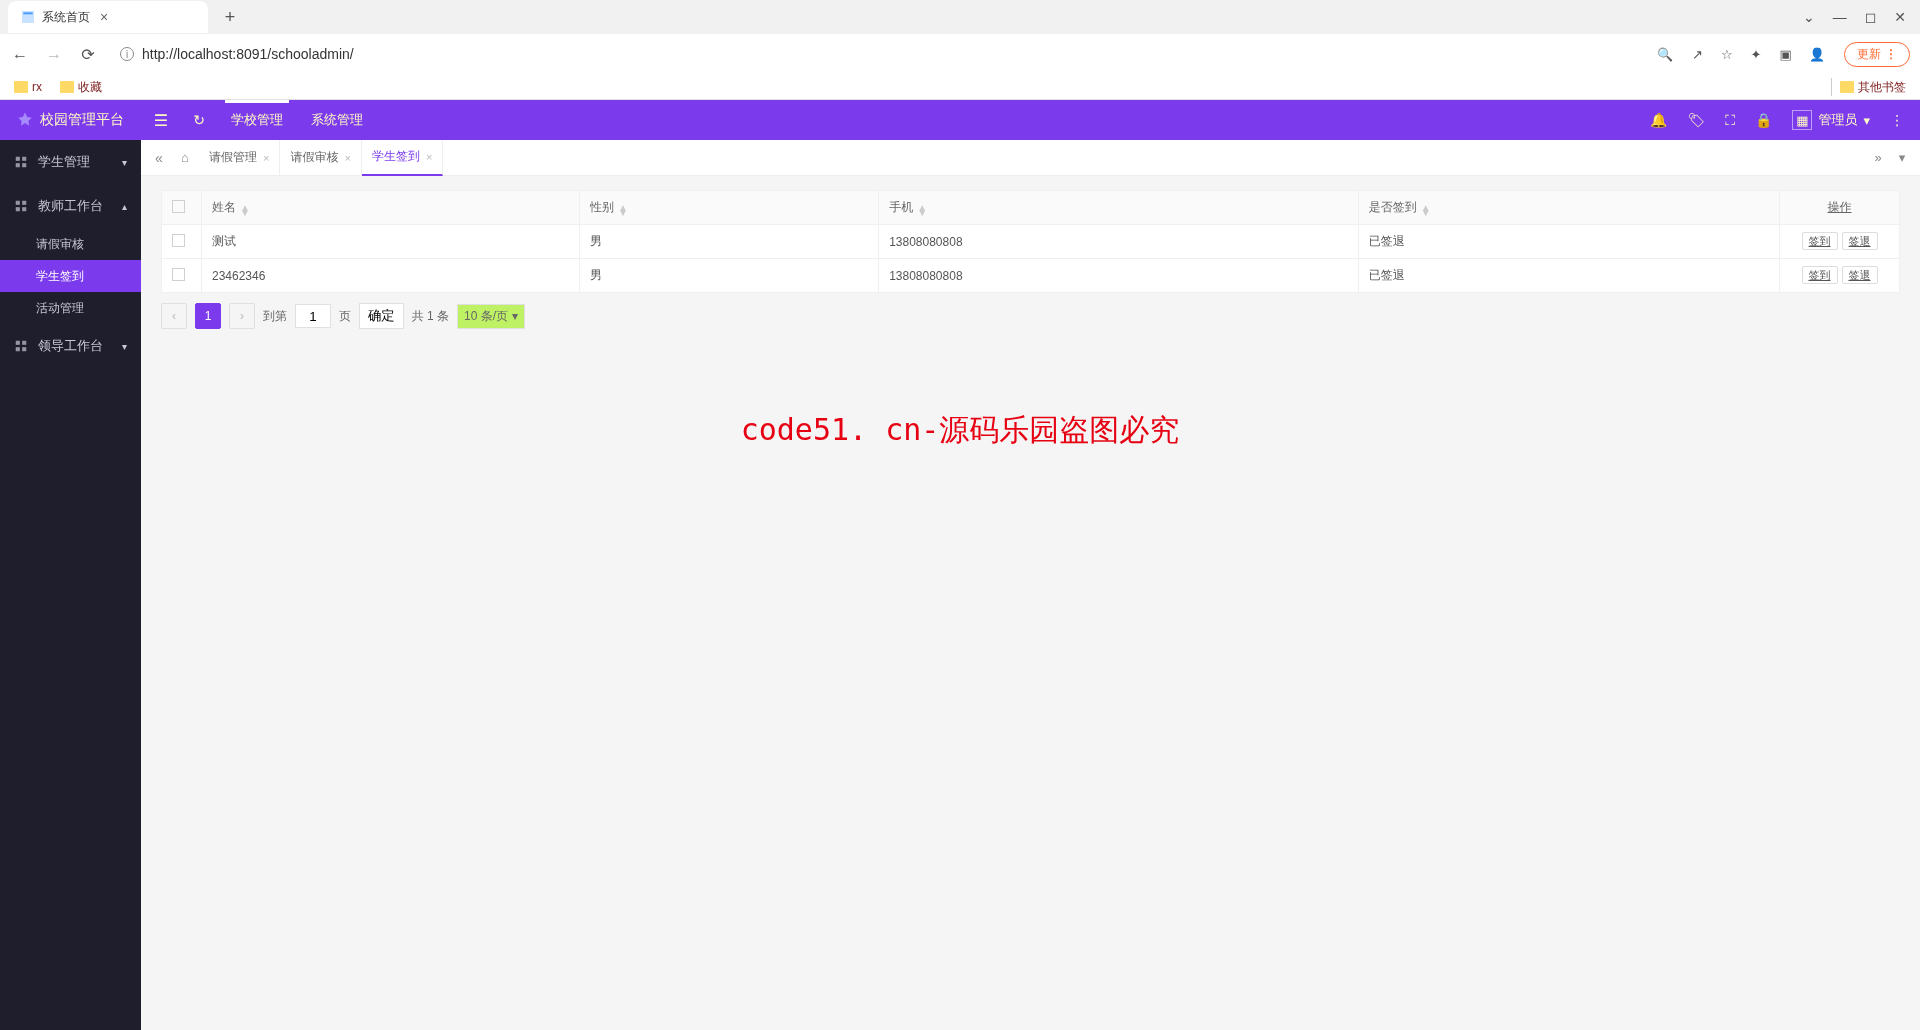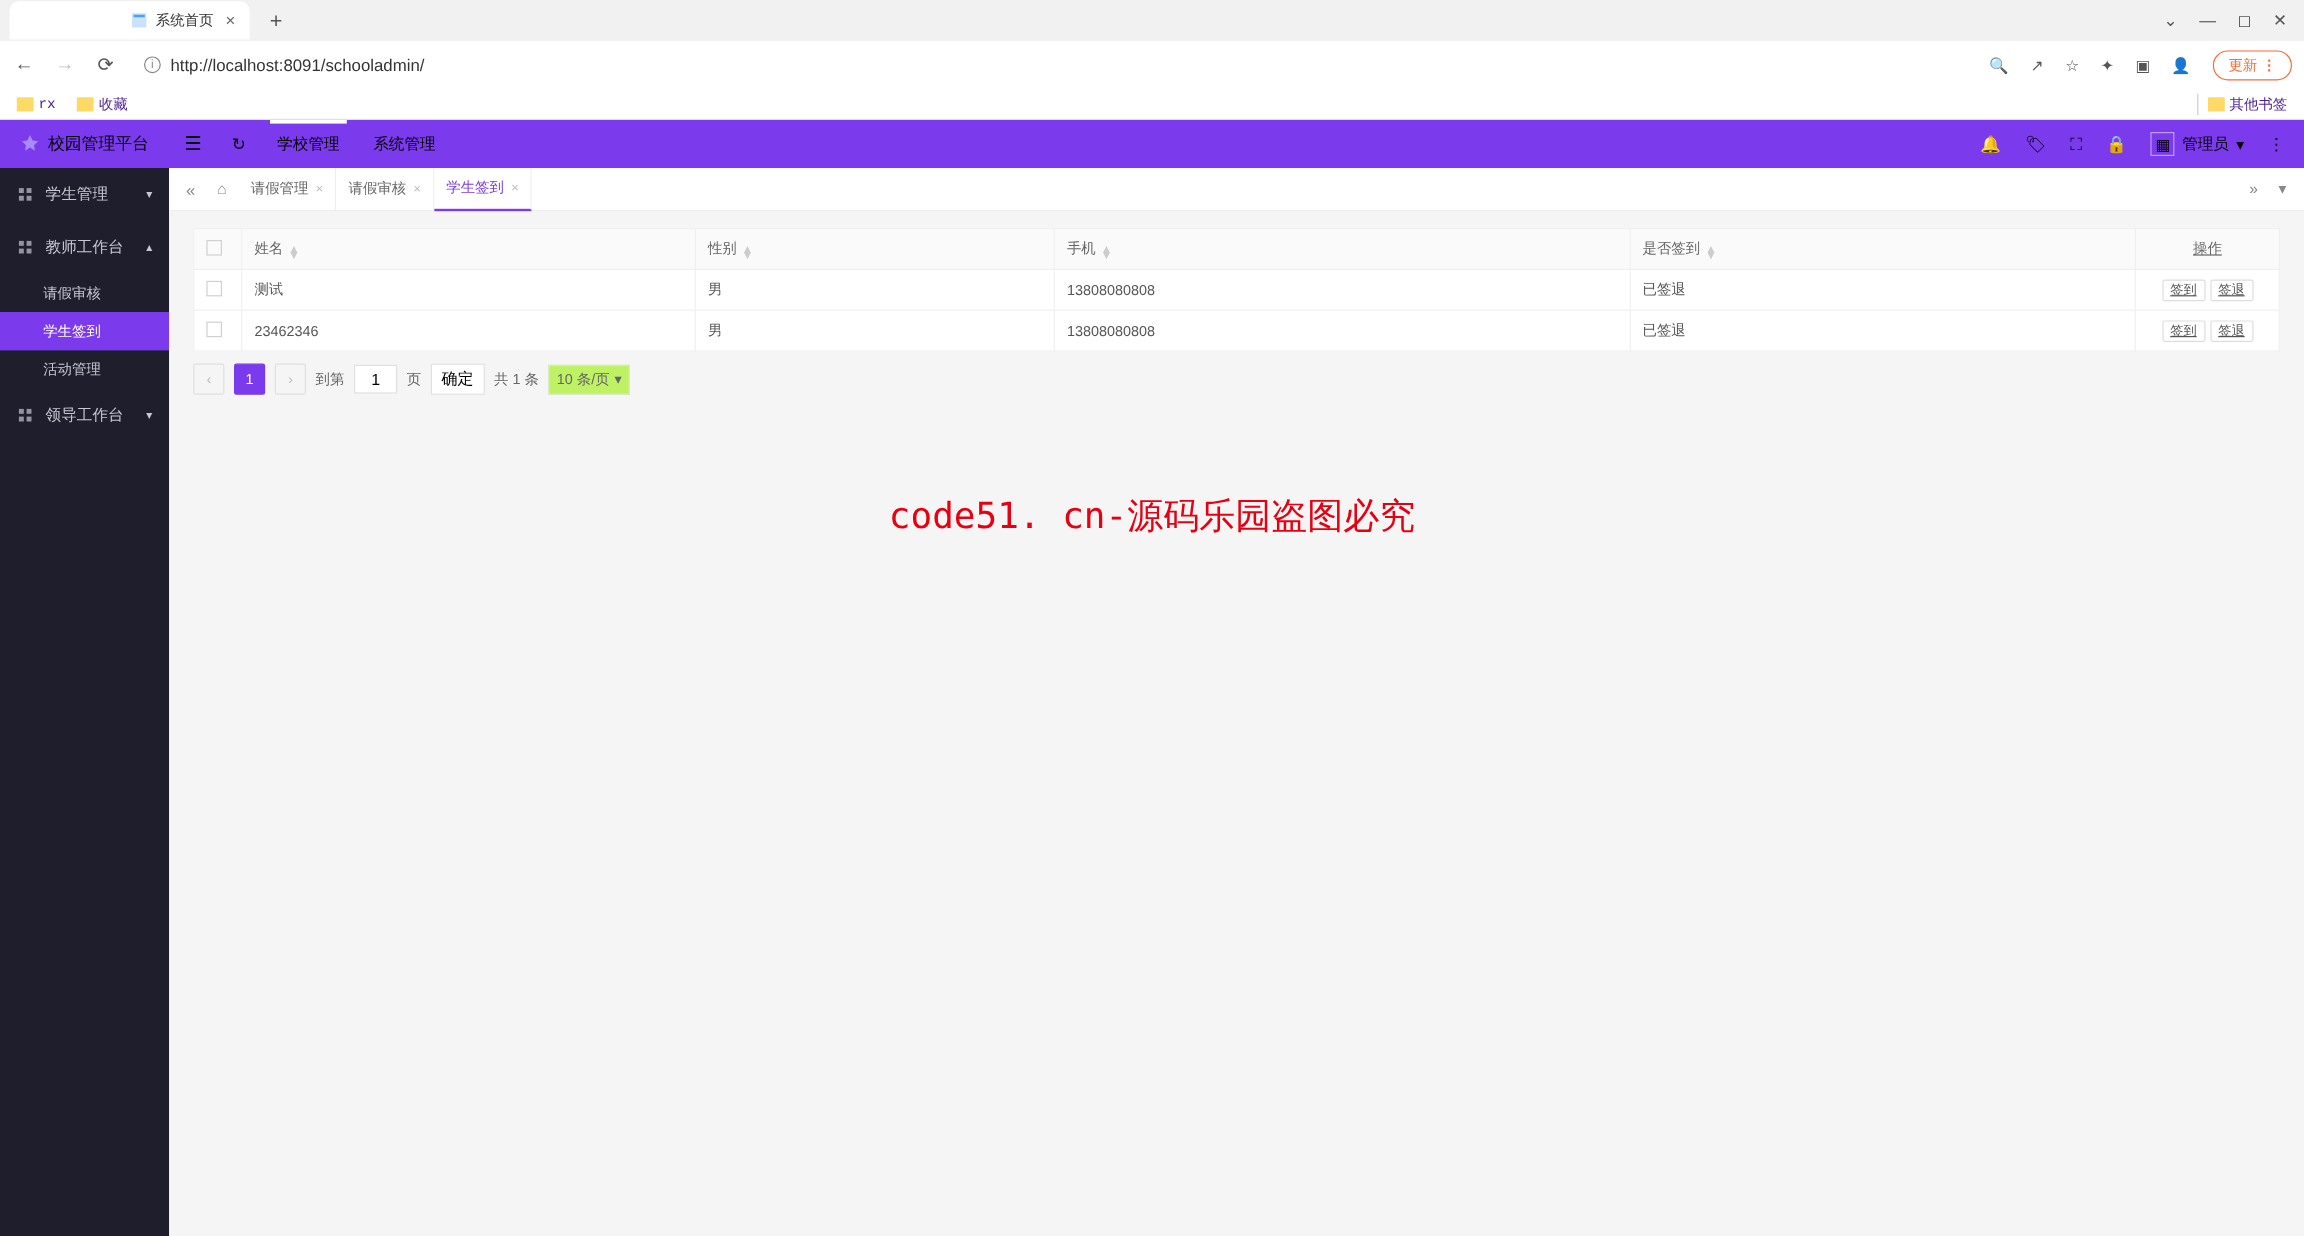--- a/index.html
+++ b/index.html
@@ -1,45 +1,45 @@
 <!DOCTYPE html>
 <html><head>
 <meta charset="utf-8">
 <style>
 * { box-sizing: border-box; margin: 0; padding: 0; }
 body { font-family: "Microsoft YaHei", Arial, sans-serif; font-size: 13px; color: #333; background: #fff; }
 
 
 .browser-chrome { height: 100px; background: #fff; border-bottom: 1px solid #e0e0e0; }
 .tab-bar { height: 34px; display: flex; align-items: center; padding-left: 8px; background: #f1f1f1; }
-.tab { display: flex; align-items: center; height: 32px; padding: 0 12px; background: #fff; border-radius: 8px 8px 0 0; font-size: 12px; min-width: 200px; justify-content: flex-end;}
+.tab { display: flex; align-items: center; height: 32px; padding: 0 12px; background: #fff; border-radius: 8px 8px 0 0; font-size: 12px; min-width: 200px; justify-content: flex-start;}
 .tab .tab-icon { width: 16px; height: 16px; margin-right: 6px; color: #4a9eff; }
 .tab .close-x { font-size: 14px; color: #666; margin-left: 10px; }
 .new-tab { width: 28px; height: 28px; display:flex; align-items:center; justify-content:center; font-size:18px; color:#555; margin-left:8px;}
 .win-controls { margin-left:auto; display:flex; gap: 18px; padding-right: 14px;}
 .win-controls span { color:#555; font-size:14px; }
 
 .addr-bar { height: 40px; display: flex; align-items: center; padding: 0 10px; gap: 14px; }
 .nav-btn { color:#555; font-size:16px; width:20px; text-align:center;}
 .nav-btn.disabled{color:#bbb;}
 .url-box { flex:1; display:flex; align-items:center; gap:8px; padding-left:8px; font-size:14px; color:#333; }
 .url-box .info-icon{ width:14px; height:14px; border:1px solid #888; border-radius:50%; display:flex;align-items:center;justify-content:center;font-size:10px;color:#888;}
 .addr-icons{display:flex;align-items:center;gap:18px;color:#555;}
 .update-btn{border:1px solid #ff6b35; color:#ff6b35; border-radius:14px; padding:3px 12px; font-size:12px; display:flex;align-items:center;gap:4px;}
 .update-dots{color:#ff6b35;font-weight:bold;}
 
 .bookmarks-bar{height:26px;display:flex;align-items:center;padding:0 14px;gap:18px;font-size:12px;}
-.bookmark{display:flex;align-items:center;gap:4px;color:#4c1d95;font-family:Liberation Mono, monospace;}
+.bookmark{display:flex;align-items:center;gap:4px;color:#7f1d1d;}
 .folder-icon{width:14px;height:12px;background:#ffd966;border-radius:1px;}
 .bm-right{margin-left:auto;display:flex;gap:8px;}
 .bm-right .divider{width:1px;height:18px;background:#ccc;}
 
 
 .app{display:flex;flex-direction:column;height:calc(1030px - 100px);}
-.topbar{height:40px;background:#7c3aed;color:#000000;display:flex;align-items:center;padding:0 0 0 0;}
+.topbar{height:40px;background:#7c3aed;color:#fef9c3;display:flex;align-items:center;padding:0 0 0 0;}
 .brand{width:141px;display:flex;align-items:center;gap:6px;padding-left:16px;font-size:14px;}
 .brand-icon{width:18px;height:18px;color:#a78bfa;}
 .collapse-btn{width:40px;text-align:center;font-size:16px;}
 .refresh-btn{width:36px;text-align:center;font-size:14px;}
 .top-menu-item{padding:0 14px;font-size:13px;position:relative;height:40px;display:flex;align-items:center;}
 .top-menu-item.active::after{content:"";position:absolute;top:0;left:10%;width:80%;height:3px;background:#fff;}
 .top-right{margin-left:auto;display:flex;align-items:center;gap:20px;padding-right:16px;}
 .top-right .icon{font-size:14px;}
 .user-chip{display:flex;align-items:center;gap:6px;font-size:13px;}
 .user-avatar{width:20px;height:20px;border:1px solid rgba(255,255,255,0.5);display:flex;align-items:center;justify-content:center;}

